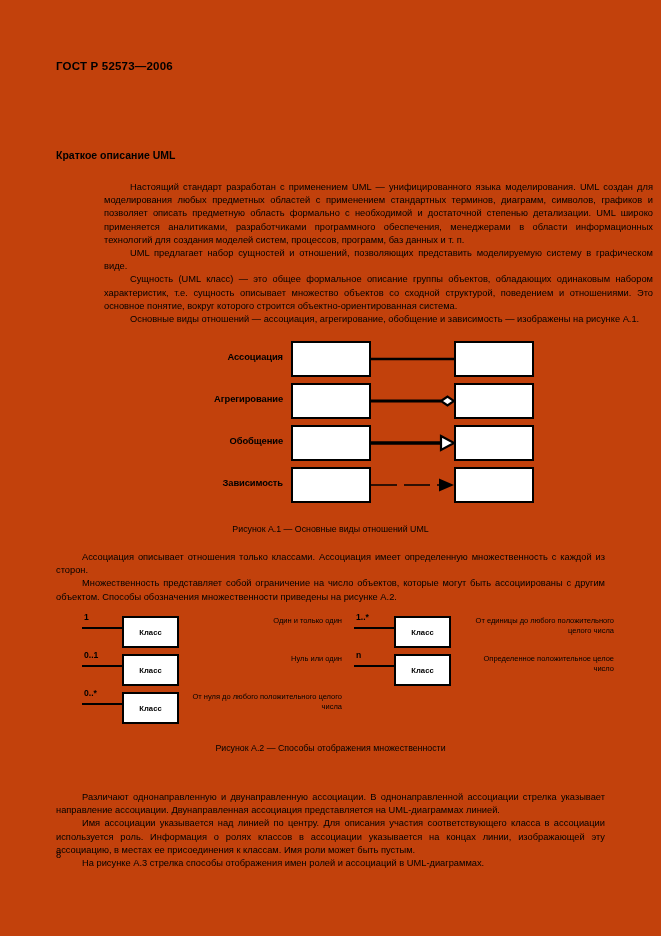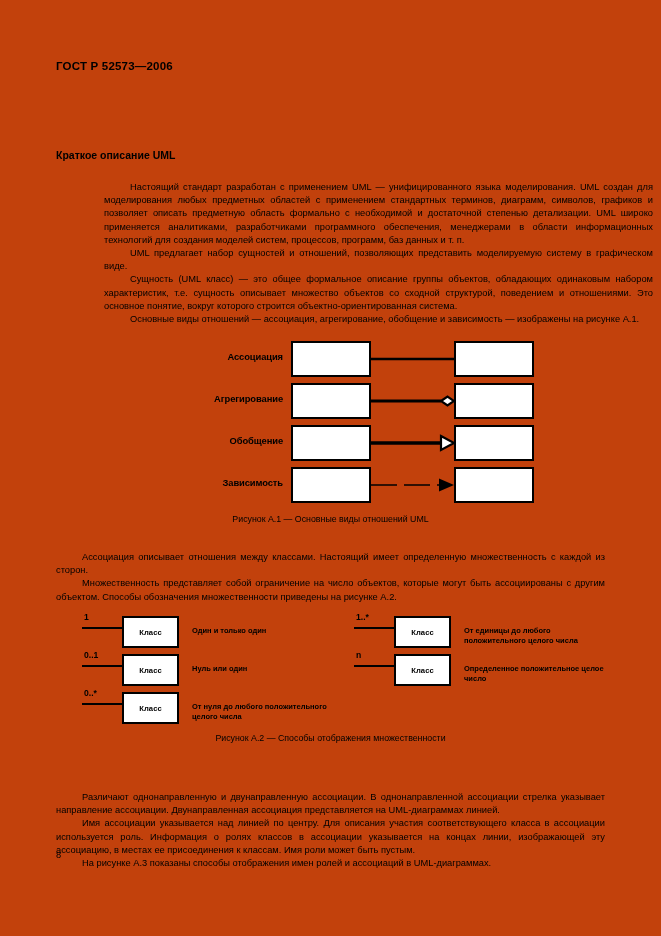--- a/index.html
+++ b/index.html
@@ -81,20 +81,21 @@
   .block-2 { top: 551px; }
   .block-3 { top: 759px; margin-top: 32px; }
 
   
   .fig-caption {
     position: absolute;
     left: 0;
     width: 549px;
     text-align: center;
     font-size: 8.8px;
+    margin-top: 10px;
   }
   .cap-a1 { top: 514px; }
   .cap-a2 { top: 733px; }
 
   
   .figure-a1 {
     position: absolute;
     left: 115px;
     top: 341px;
     width: 400px;
@@ -188,25 +189,26 @@
     font-size: 7.6px;
     font-weight: bold;
     display: flex;
     align-items: center;
     justify-content: center;
     letter-spacing: 0.1px;
   }
   .mult-desc {
     position: absolute;
     left: 122px;
-    top: 12px;
+    top: 2px;
     width: 150px;
     font-size: 7.5px;
-    font-weight: bold;
+    font-weight: normal;
     line-height: 9.6px;
+    text-align: right;
   }
 
   
   .page-number {
     position: absolute;
     left: 0;
     top: 850px;
     font-size: 9.3px;
   }
 </style>
@@ -266,21 +268,21 @@
         <svg class="connector" viewBox="0 0 83 36">
           <line x1="0" y1="18" x2="76" y2="18" stroke="#000" stroke-width="1.4" stroke-dasharray="26 7"></line>
           <polygon points="68,11.5 83,18 68,24.5" fill="#000"></polygon>
         </svg>
       </div>
     </div>
 
     <div class="fig-caption cap-a1">Рисунок А.1 — Основные виды отношений UML</div>
 
     <div class="body-text block-2">
-      <p>Ассоциация описывает отношения между классами. Настоящий имеет определенную множественность с каждой из сторон.</p>
+      <p>Ассоциация описывает отношения только классами. Ассоциация имеет определенную множественность с каждой из сторон.</p>
       <p>Множественность представляет собой ограничение на число объектов, которые могут быть ассоциированы с другим объектом. Способы обозначения множественности приведены на рисунке А.2.</p>
     </div>
 
     <div class="figure-a2">
 
       <div class="mult-item mult-col-l mi-r1">
         <div class="mult-tag">1</div>
         <div class="mult-stem"></div>
         <div class="small-box">Класс</div>
         <div class="mult-desc">Один и только один</div>
@@ -313,19 +315,19 @@
         <div class="small-box">Класс</div>
         <div class="mult-desc">Определенное положительное целое число</div>
       </div>
     </div>
 
     <div class="fig-caption cap-a2">Рисунок А.2 — Способы отображения множественности</div>
 
     <div class="body-text block-3">
       <p>Различают однонаправленную и двунаправленную ассоциации. В однонаправленной ассоциации стрелка указывает направление ассоциации. Двунаправленная ассоциация представляется на UML-диаграммах линией.</p>
       <p>Имя ассоциации указывается над линией по центру. Для описания участия соответствующего класса в ассоциации используется роль. Информация о ролях классов в ассоциации указывается на концах линии, изображающей эту ассоциацию, в местах ее присоединения к классам. Имя роли может быть пустым.</p>
-      <p>На рисунке А.3 показаны способы отображения имен ролей и ассоциаций в UML-диаграммах.</p>
+      <p>На рисунке А.3 стрелка способы отображения имен ролей и ассоциаций в UML-диаграммах.</p>
     </div>
 
     <div class="page-number">8</div>
 
   </div>
 </div>
 
 </body></html>

